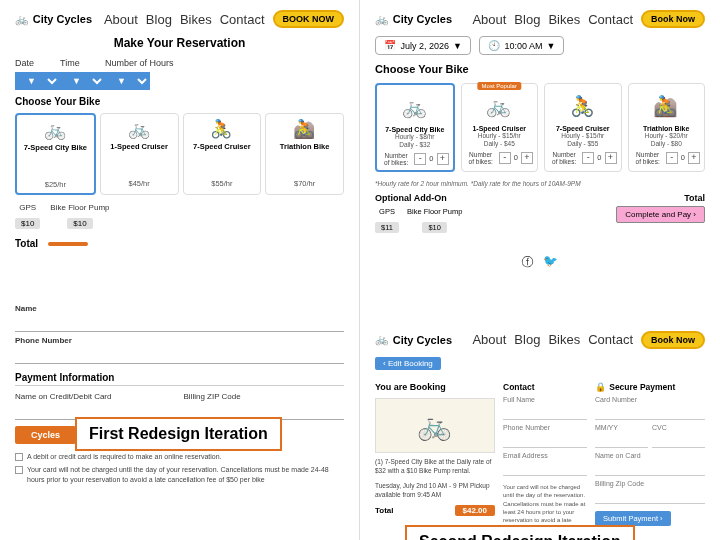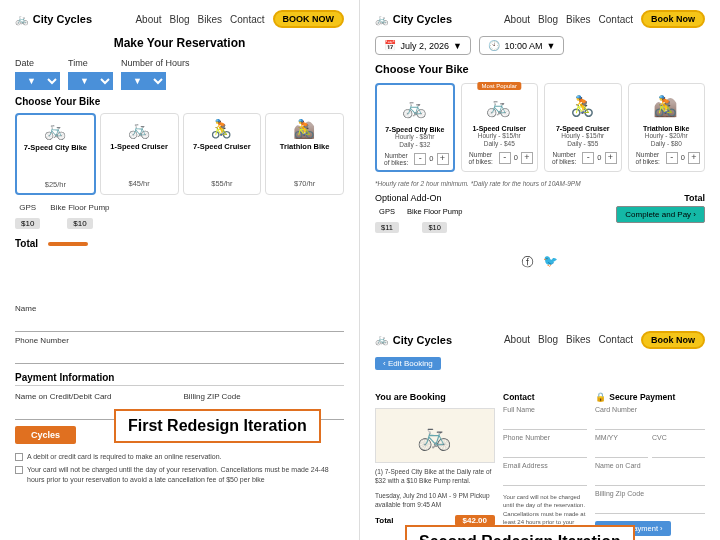--- a/index.html
+++ b/index.html
@@ -51,21 +51,21 @@
     .nav-links {
       display: flex;
       align-items: center;
       gap: 8px;
       font-size: 9px;
       color: #333;
     }
     .nav-links a {
       text-decoration: none;
       color: #333;
-      font-size: 10px;
+      font-size: 13px;
     }
     .book-now-btn {
       background: #f5c518;
       border: 2px solid #e6a800;
       border-radius: 12px;
       padding: 2px 8px;
       font-size: 9px;
       font-weight: bold;
       cursor: pointer;
     }
@@ -73,21 +73,20 @@
     
     .section-title {
       text-align: center;
       font-size: 12px;
       font-weight: bold;
       margin-bottom: 8px;
     }
 
     .form-row {
       display: flex;
-      gap: 8px;
       margin-bottom: 6px;
       align-items: flex-end;
     }
 
     .form-field label {
       display: block;
       font-size: 9px;
       color: #333;
       margin-bottom: 2px;
     }
@@ -199,22 +198,21 @@
       background: #fff;
       border: 2px solid #e07020;
       padding: 6px 12px;
       font-size: 16px;
       font-weight: bold;
       color: #000;
       z-index: 10;
     }
     .redesign-label-left {
       left: 60px;
-      top: 171px;
-      margin-left: 39px;
+      top: 179px;
     }
     .redesign-label-right {
       left: 30px;
       top: 248px;
     }
 
     .rider-section-title {
       font-size: 10px;
       font-weight: bold;
       border-bottom: 1px solid #ccc;
@@ -226,20 +224,21 @@
       margin-bottom: 8px;
     }
     .rider-form .field-group {
       margin-bottom: 4px;
     }
     .rider-form label {
       font-size: 8px;
       color: #333;
       display: block;
       margin-bottom: 1px;
+      font-weight: bold;
     }
     .rider-form input {
       border: none;
       border-bottom: 1px solid #aaa;
       width: 100%;
       font-size: 8px;
       outline: none;
       padding: 1px 0;
     }
     .rider-row {
@@ -406,21 +405,21 @@
       align-items: center;
       justify-content: center;
       gap: 3px;
     }
 
     .right-addon-section {
       margin-bottom: 8px;
     }
     .right-addon-title {
       font-size: 9px;
-      font-weight: normal;
+      font-weight: bold;
       margin-bottom: 4px;
     }
     .right-addon-row {
       display: flex;
       gap: 8px;
     }
     .right-addon-item {
       text-align: center;
     }
     .right-addon-name {
@@ -439,21 +438,21 @@
       font-size: 6.5px;
       color: #666;
       margin-bottom: 6px;
       font-style: italic;
     }
     .right-total-label {
       font-size: 9px;
       font-weight: bold;
     }
     .complete-btn {
-      background: #14b8a6;
+      background: #f9a8d4;
       border: 1px solid #888;
       padding: 3px 8px;
       font-size: 8px;
       border-radius: 2px;
       cursor: pointer;
     }
 
     .back-btn {
       background: #4a90d9;
       color: #fff;
@@ -863,21 +862,21 @@
     </div>
     <div class="nav-links">
       <a>About</a>
       <a>Blog</a>
       <a>Bikes</a>
       <a>Contact</a>
       <button class="book-now-btn">Book Now</button>
     </div>
   </div>
 
-  <div style="margin-bottom: 22px;">
+  <div style="margin-bottom: 12px;">
     <button class="back-btn">‹ Edit Booking</button>
   </div>
 
   <div class="booking-body">
 
     <div class="booking-left">
       <div class="you-are-booking-title">You are Booking</div>
       <div class="booking-bike-img">🚲</div>
       <div class="booking-desc">(1) 7-Speed City Bike at the Daily rate of $32 with a $10 Bike Pump rental.</div>
       <div class="booking-desc">Tuesday, July 2nd 10 AM - 9 PM Pickup available from 9:45 AM</div>

